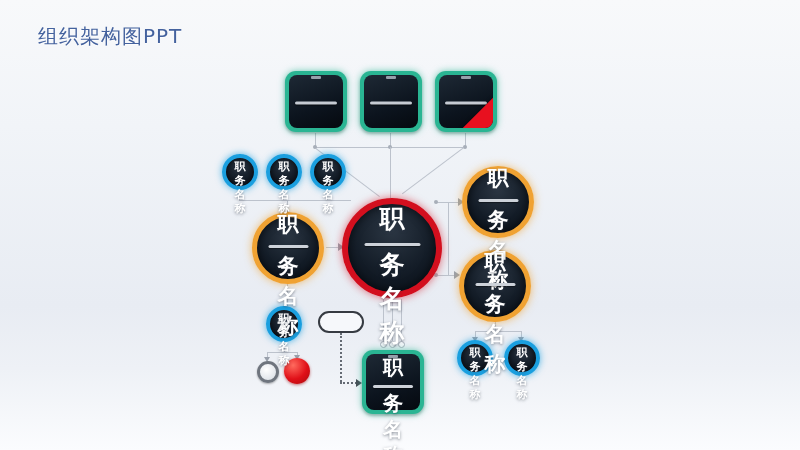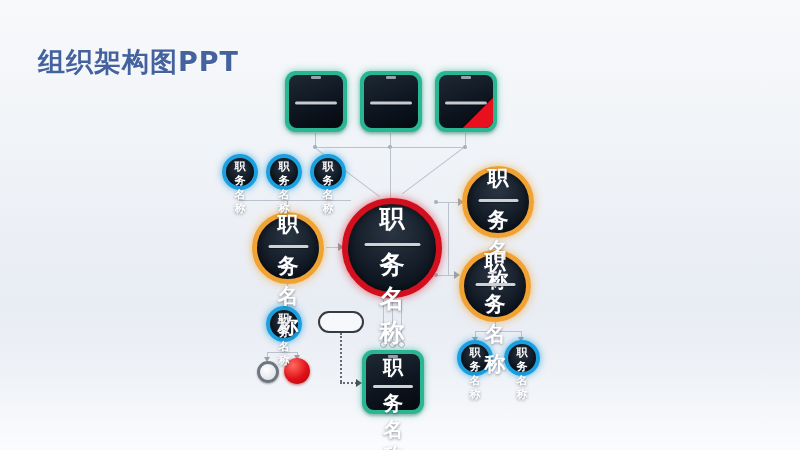--- a/index.html
+++ b/index.html
@@ -2,22 +2,22 @@
 <html><head>
 <meta charset="utf-8">
 <style>
   html,body { margin:0; padding:0; }
   .stage {
     position:relative; width:800px; height:450px; overflow:hidden;
     background: linear-gradient(180deg,#f8f9fb 0%, #f1f4f8 28%, #e8ecf3 68%, #eef1f6 82%, #fbfcfe 100%);
     font-family:"DejaVu Sans","Liberation Sans",sans-serif;
   }
   .title {
-    position:absolute; left:38px; top:44px;
-    font-size:27px; font-weight:bold; color:#44629e; letter-spacing:1px;
+    position:absolute; left:38px; top:23px;
+    font-size:20px; font-weight:normal; color:#44629e; letter-spacing:1px;
     text-shadow:0 1px 1px rgba(255,255,255,.8);
   }
 
   
   .cn { position:absolute; background:#bcc2cc; }
   .cn.h { height:1px; }
   .cn.v { width:1px; }
   .cn.diag { height:1px; transform-origin:0 0; }
   .cn.dotv { width:0; background:none; border-left:2px dotted #646a73; }
   .cn.doth { height:0; background:none; border-top:2px dotted #646a73; }

